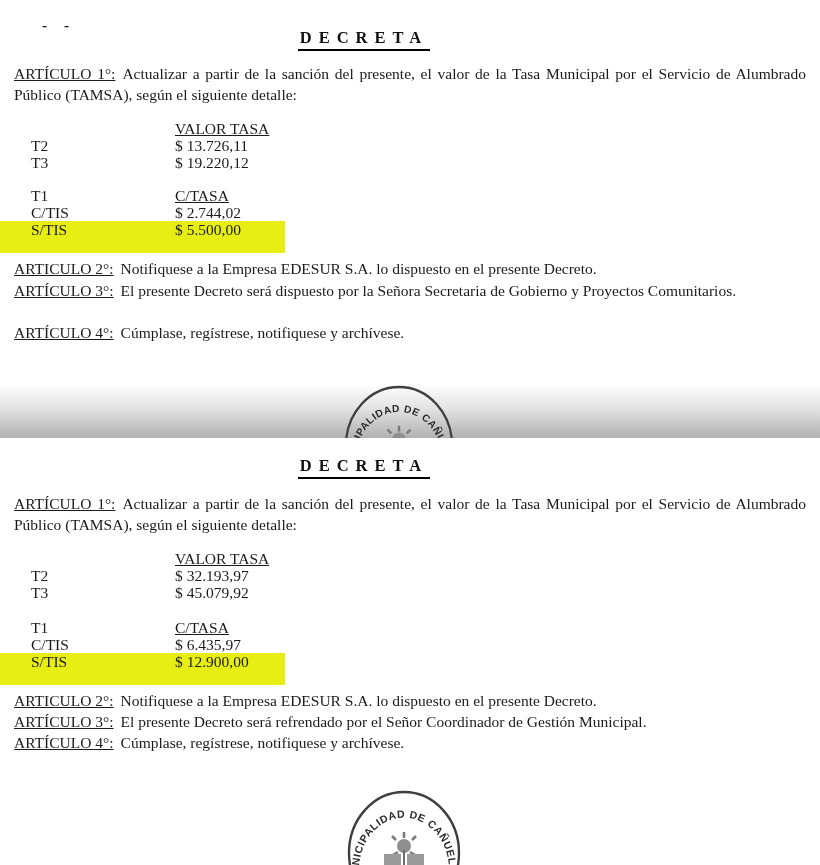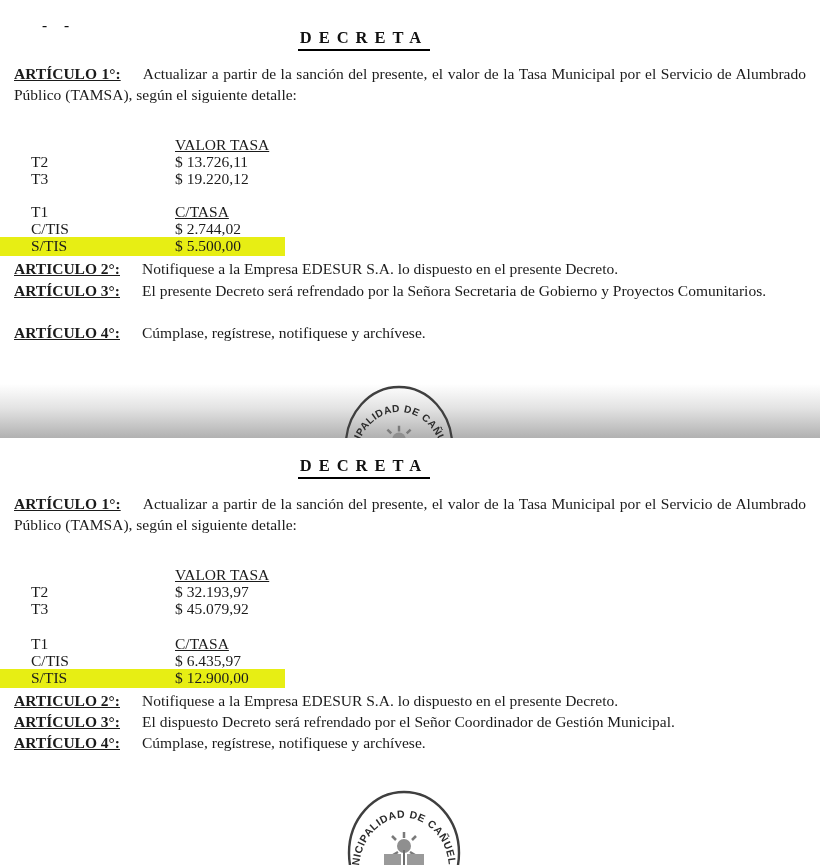--- a/index.html
+++ b/index.html
@@ -16,26 +16,26 @@
   .marks span + span { margin-left:13px; }
 
   .heading-wrap { left:0; width:728px; text-align:center; }
   .heading {
     display:inline-block; font-weight:bold; font-size:16.5px;
     letter-spacing:7px; border-bottom:2px solid #000;
     padding:0 2px 1px 2px; color:#111;
   }
 
   .para { left:14px; width:792px; text-align:justify; line-height:21px; }
-  .art-label { font-weight:bold; text-decoration:underline; margin-right:22px; white-space:nowrap; }
+  .art-label { font-weight:normal; text-decoration:underline; margin-right:7px; white-space:nowrap; }
 
-  .tbl { left:0; width:285px;margin-top:16px; }
+  .tbl { left:0; width:285px; }
   .trow { position:relative; height:17px; line-height:17px; }
   .trow.gap { height:16px; }
-  .trow.hl { height:19px; line-height:18px; background:var(--hl,#e7ee14); }
+  .trow.hl { height:32px; line-height:18px; background:var(--hl,#e7ee14); }
   .trow .lbl { position:absolute; left:31px; }
   .trow .val { position:absolute; left:175px; }
   .trow .val.und { text-decoration:underline; }
 
   .decreto-num { left:14px; font-weight:bold; font-size:16px; text-decoration:underline; }
 
   .page-shadow {
     left:0; top:384px; width:820px; height:54px;
     background:linear-gradient(to bottom, rgba(255,255,255,0) 0%, #e3e3e3 45%, #b1b1b1 100%);
   }
@@ -85,21 +85,21 @@
     <div class="trow hl" style="background: rgb(231, 238, 20);">
       <span class="lbl">S/TIS</span>
       <span class="val">$ 5.500,00</span>
     </div>
   </div>
 
   <div class="abs para" style="top:258px;">
     <span class="art-label">ARTICULO 2°:</span><span>Notifiquese a la Empresa EDESUR S.A. lo dispuesto en el presente Decreto.</span>
   </div>
   <div class="abs para" style="top:280px;">
-    <span class="art-label">ARTÍCULO 3°:</span><span>El presente Decreto será refrendado por la Señora Secretaria de Gobierno y Proyectos Comunitarios.</span>
+    <span class="art-label">ARTÍCULO 3°:</span><span>El presente Decreto será dispuesto por la Señora Secretaria de Gobierno y Proyectos Comunitarios.</span>
   </div>
   <div class="abs para" style="top:322px;">
     <span class="art-label">ARTÍCULO 4°:</span><span>Cúmplase, regístrese, notifiquese y archívese.</span>
   </div>
 
 
   <div class="abs page-shadow"></div>
 
   <div class="abs seal-clip" style="left:341px; top:383px; width:116px; height:55px;">
     <svg width="116" height="126" viewBox="0 0 120 130">
@@ -151,21 +151,21 @@
     <div class="trow hl" style="background: rgb(231, 238, 20);">
       <span class="lbl">S/TIS</span>
       <span class="val">$ 12.900,00</span>
     </div>
   </div>
 
   <div class="abs para" style="top:690px;">
     <span class="art-label">ARTICULO 2°:</span><span>Notifiquese a la Empresa EDESUR S.A. lo dispuesto en el presente Decreto.</span>
   </div>
   <div class="abs para" style="top:711px;">
-    <span class="art-label">ARTÍCULO 3°:</span><span>El dispuesto Decreto será refrendado por el Señor Coordinador de Gestión Municipal.</span>
+    <span class="art-label">ARTÍCULO 3°:</span><span>El presente Decreto será refrendado por el Señor Coordinador de Gestión Municipal.</span>
   </div>
   <div class="abs para" style="top:732px;">
     <span class="art-label">ARTÍCULO 4°:</span><span>Cúmplase, regístrese, notifiquese y archívese.</span>
   </div>
 
   <div class="abs seal-clip" style="left:344px; top:788px; width:120px; height:77px;">
     <svg width="120" height="130" viewBox="0 0 120 130">
       <ellipse cx="60" cy="65" rx="55" ry="61" fill="none" stroke="#3f3f3f" stroke-width="2.4"></ellipse>
       <path id="arc2" d="M 17,97 A 45,52 0 1 1 103,97" fill="none"></path>
       <text font-size="10.5" font-weight="bold" letter-spacing="0.6" fill="#2b2b2b" font-family="Liberation Sans, sans-serif">

